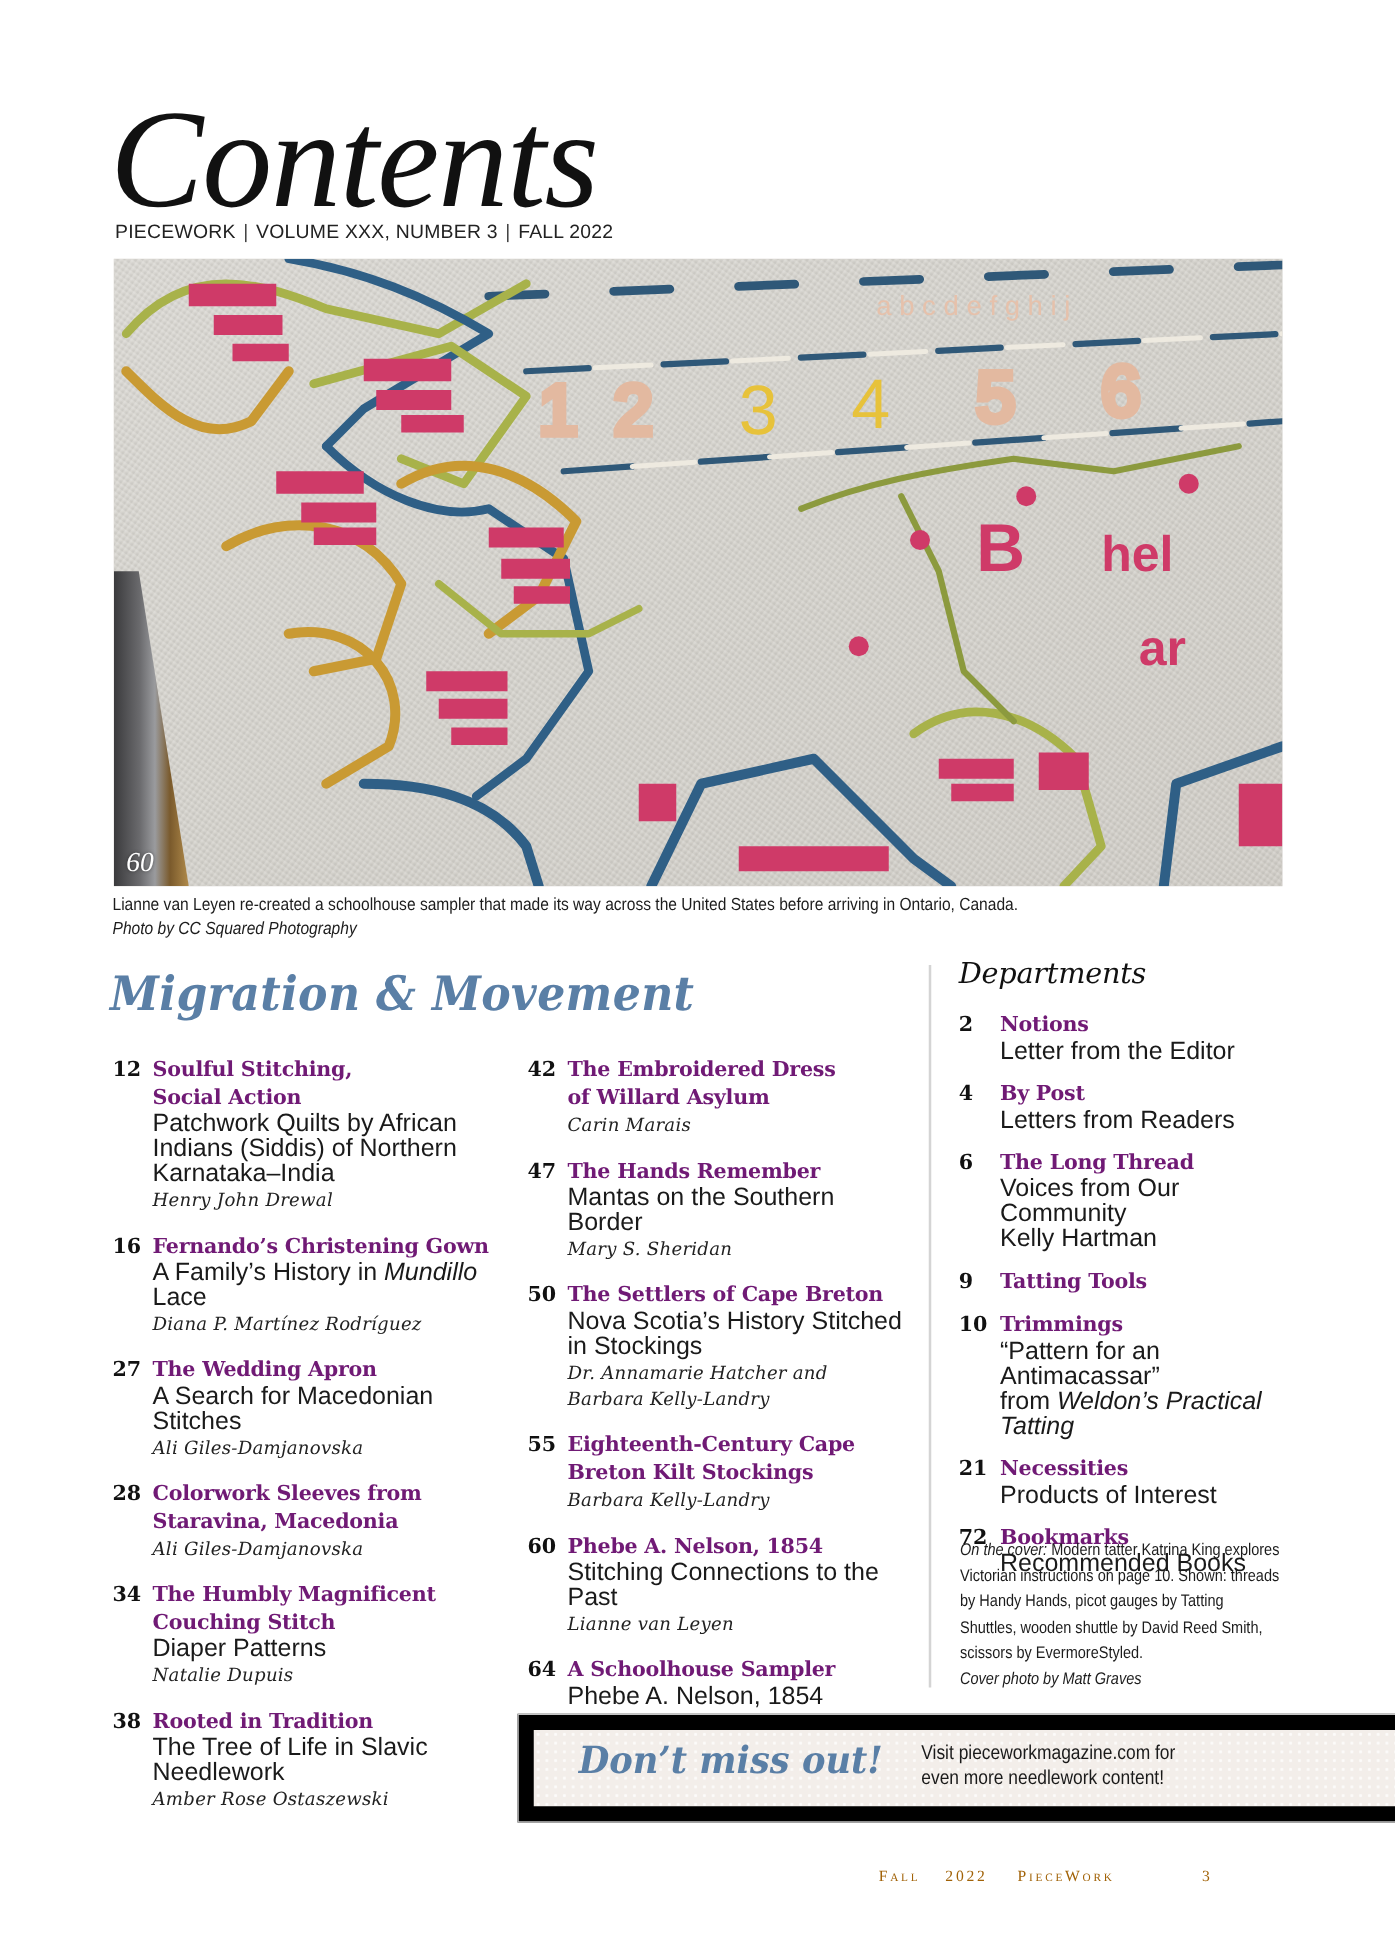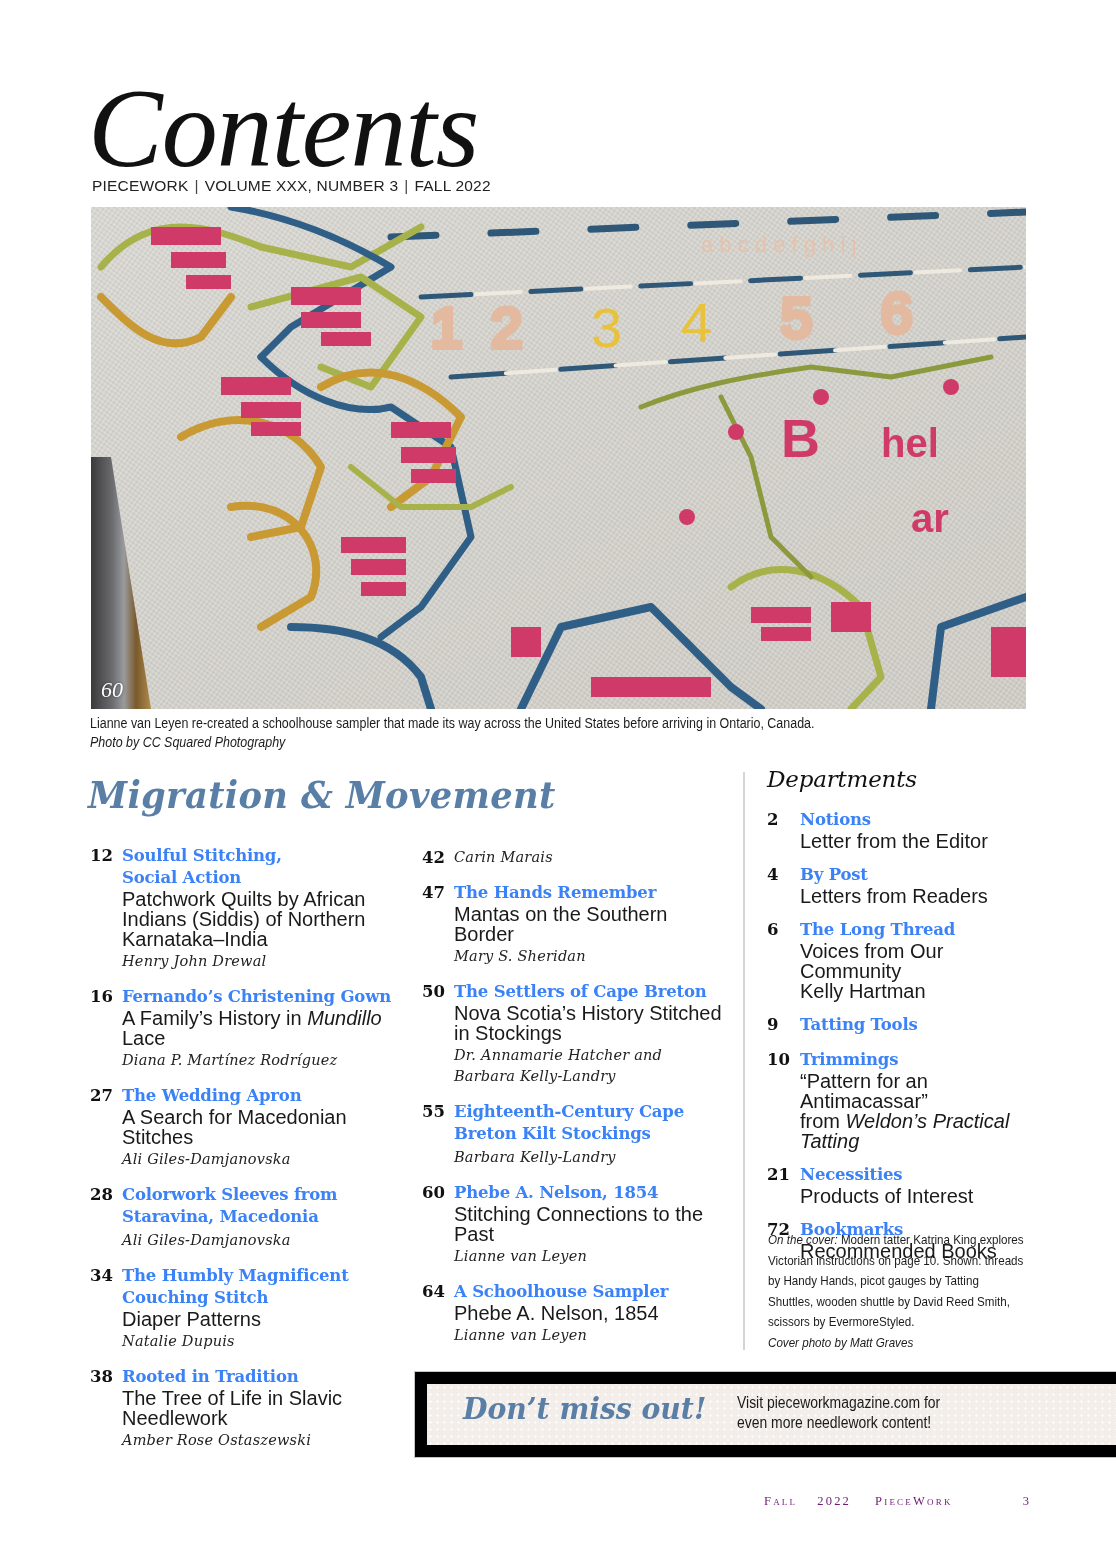--- a/index.html
+++ b/index.html
@@ -46,21 +46,21 @@
     .col { position: absolute; }
     #col-left { left: 90px; top: 845px; width: 320px; }
     #col-mid { left: 422px; top: 845px; width: 310px; }
 
     .entry { position: relative; padding-left: 32px; margin-bottom: 14px; }
     .entry .pg {
       position: absolute; left: 0; top: 0;
       font-family: "DejaVu Serif", serif; font-weight: bold; font-size: 16.5px; line-height: 22px; color: #111;
     }
     .entry .etitle {
-      font-family: "DejaVu Serif", serif; font-weight: bold; font-size: 16.5px; line-height: 22px; color: #3b82f6;
+      font-family: "DejaVu Serif", serif; font-weight: bold; font-size: 16.5px; line-height: 22px; color: #701a75;
       white-space: pre-line; letter-spacing: -0.2px;
     }
     .entry .esub {
       font-family: "Liberation Sans", sans-serif; font-size: 20px; line-height: 20px; color: #1a1a1a;
       white-space: pre-line;
     }
     .entry .esub i { font-style: italic; }
     .entry .eauth {
       font-family: "DejaVu Serif", serif; font-style: italic; font-size: 14.5px; line-height: 21px; color: #222;
       margin-top: 2px; white-space: pre-line; letter-spacing: 0.2px;
@@ -100,22 +100,22 @@
       font-family: "DejaVu Serif", serif; font-style: italic; font-weight: bold; font-size: 30px; color: #5a7fa6;
       transform: scaleX(0.94); transform-origin: left top; white-space: nowrap;
     }
     #promo-text {
       position: absolute; left: 310px; top: 9px; width: 300px;
       font-family: "Liberation Sans", sans-serif; font-size: 16px; line-height: 20px; color: #1a1a1a;
       transform: scaleX(0.87); transform-origin: left top; white-space: pre-line;
     }
 
     #footer {
-      position: absolute; left: 764px; top: 1494px;
-      font-family: "Liberation Serif", serif; font-size: 12.5px; color: #701a75; letter-spacing: 2.2px;
+      position: absolute; left: 703px; top: 1494px;
+      font-family: "Liberation Serif", serif; font-size: 12.5px; color: #a16207; letter-spacing: 2.2px;
       white-space: nowrap;
     }
     #footer span { display: inline-block; }
     #footer .sc { font-variant: small-caps; }
     #footer-season { margin-right: 20px; }
     #footer-year { margin-right: 24px; }
     #footer-mag { margin-right: 70px; }
   </style>
 </head>
 <body>
@@ -276,20 +276,22 @@
     <div class="etitle">Rooted in Tradition</div>
     <div class="esub">The Tree of Life in Slavic
 Needlework</div>
     <div class="eauth">Amber Rose Ostaszewski</div>
   </div>
 </div>
 
 <div class="col" id="col-mid">
   <div class="entry">
     <span class="pg">42</span>
+    <div class="etitle">The Embroidered Dress
+of Willard Asylum</div>
     <div class="eauth">Carin Marais</div>
   </div>
   <div class="entry">
     <span class="pg">47</span>
     <div class="etitle">The Hands Remember</div>
     <div class="esub">Mantas on the Southern Border</div>
     <div class="eauth">Mary S. Sheridan</div>
   </div>
   <div class="entry">
     <span class="pg">50</span>

